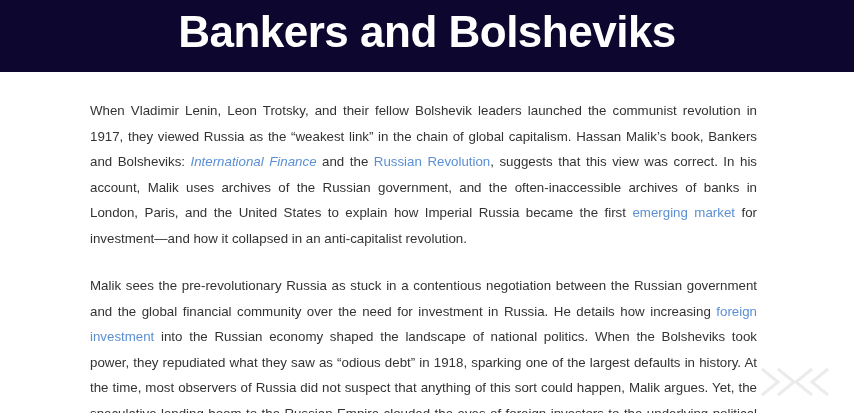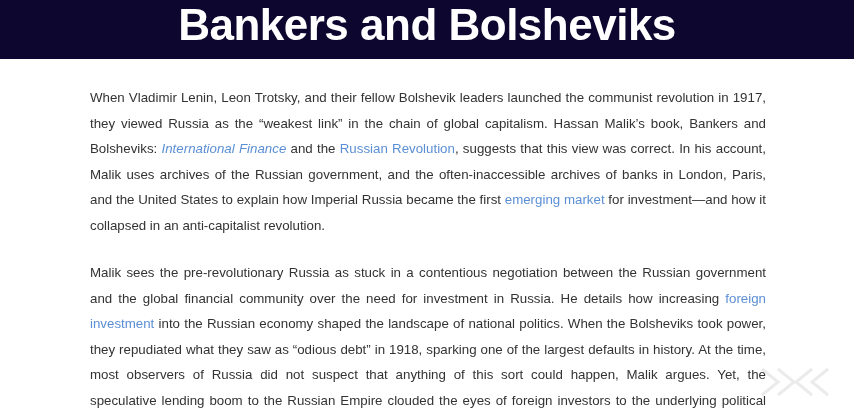--- a/index.html
+++ b/index.html
@@ -10,21 +10,21 @@
   body {
     width: 854px;
     height: 413px;
     background: #ffffff;
     font-family: "Liberation Sans", sans-serif;
     overflow: hidden;
     position: relative;
   }
   .header-banner {
     width: 100%;
-    height: 59px;
+    height: 72px;
     background: #0d0730;
     display: flex;
     align-items: center;
     justify-content: center;
     overflow: hidden;
   }
   .header-title {
     color: #ffffff;
     font-size: 44px;
     font-weight: bold;
@@ -32,21 +32,21 @@
     line-height: 1.05;
     text-align: center;
     margin: 0;
     position: relative;
     top: -4px;
   }
   .content {
     padding: 26px 88px 0 90px;
   }
   p.para {
-    margin: 0 0 22px 0;
+    margin: 0 9px 22px 0;
     font-size: 13.3px;
     line-height: 25.5px;
     color: #333333;
     text-align: justify;
     text-justify: inter-word;
   }
   p.para:last-child { margin-bottom: 0; }
   a.link {
     color: #5b8fd4;
     text-decoration: none;

